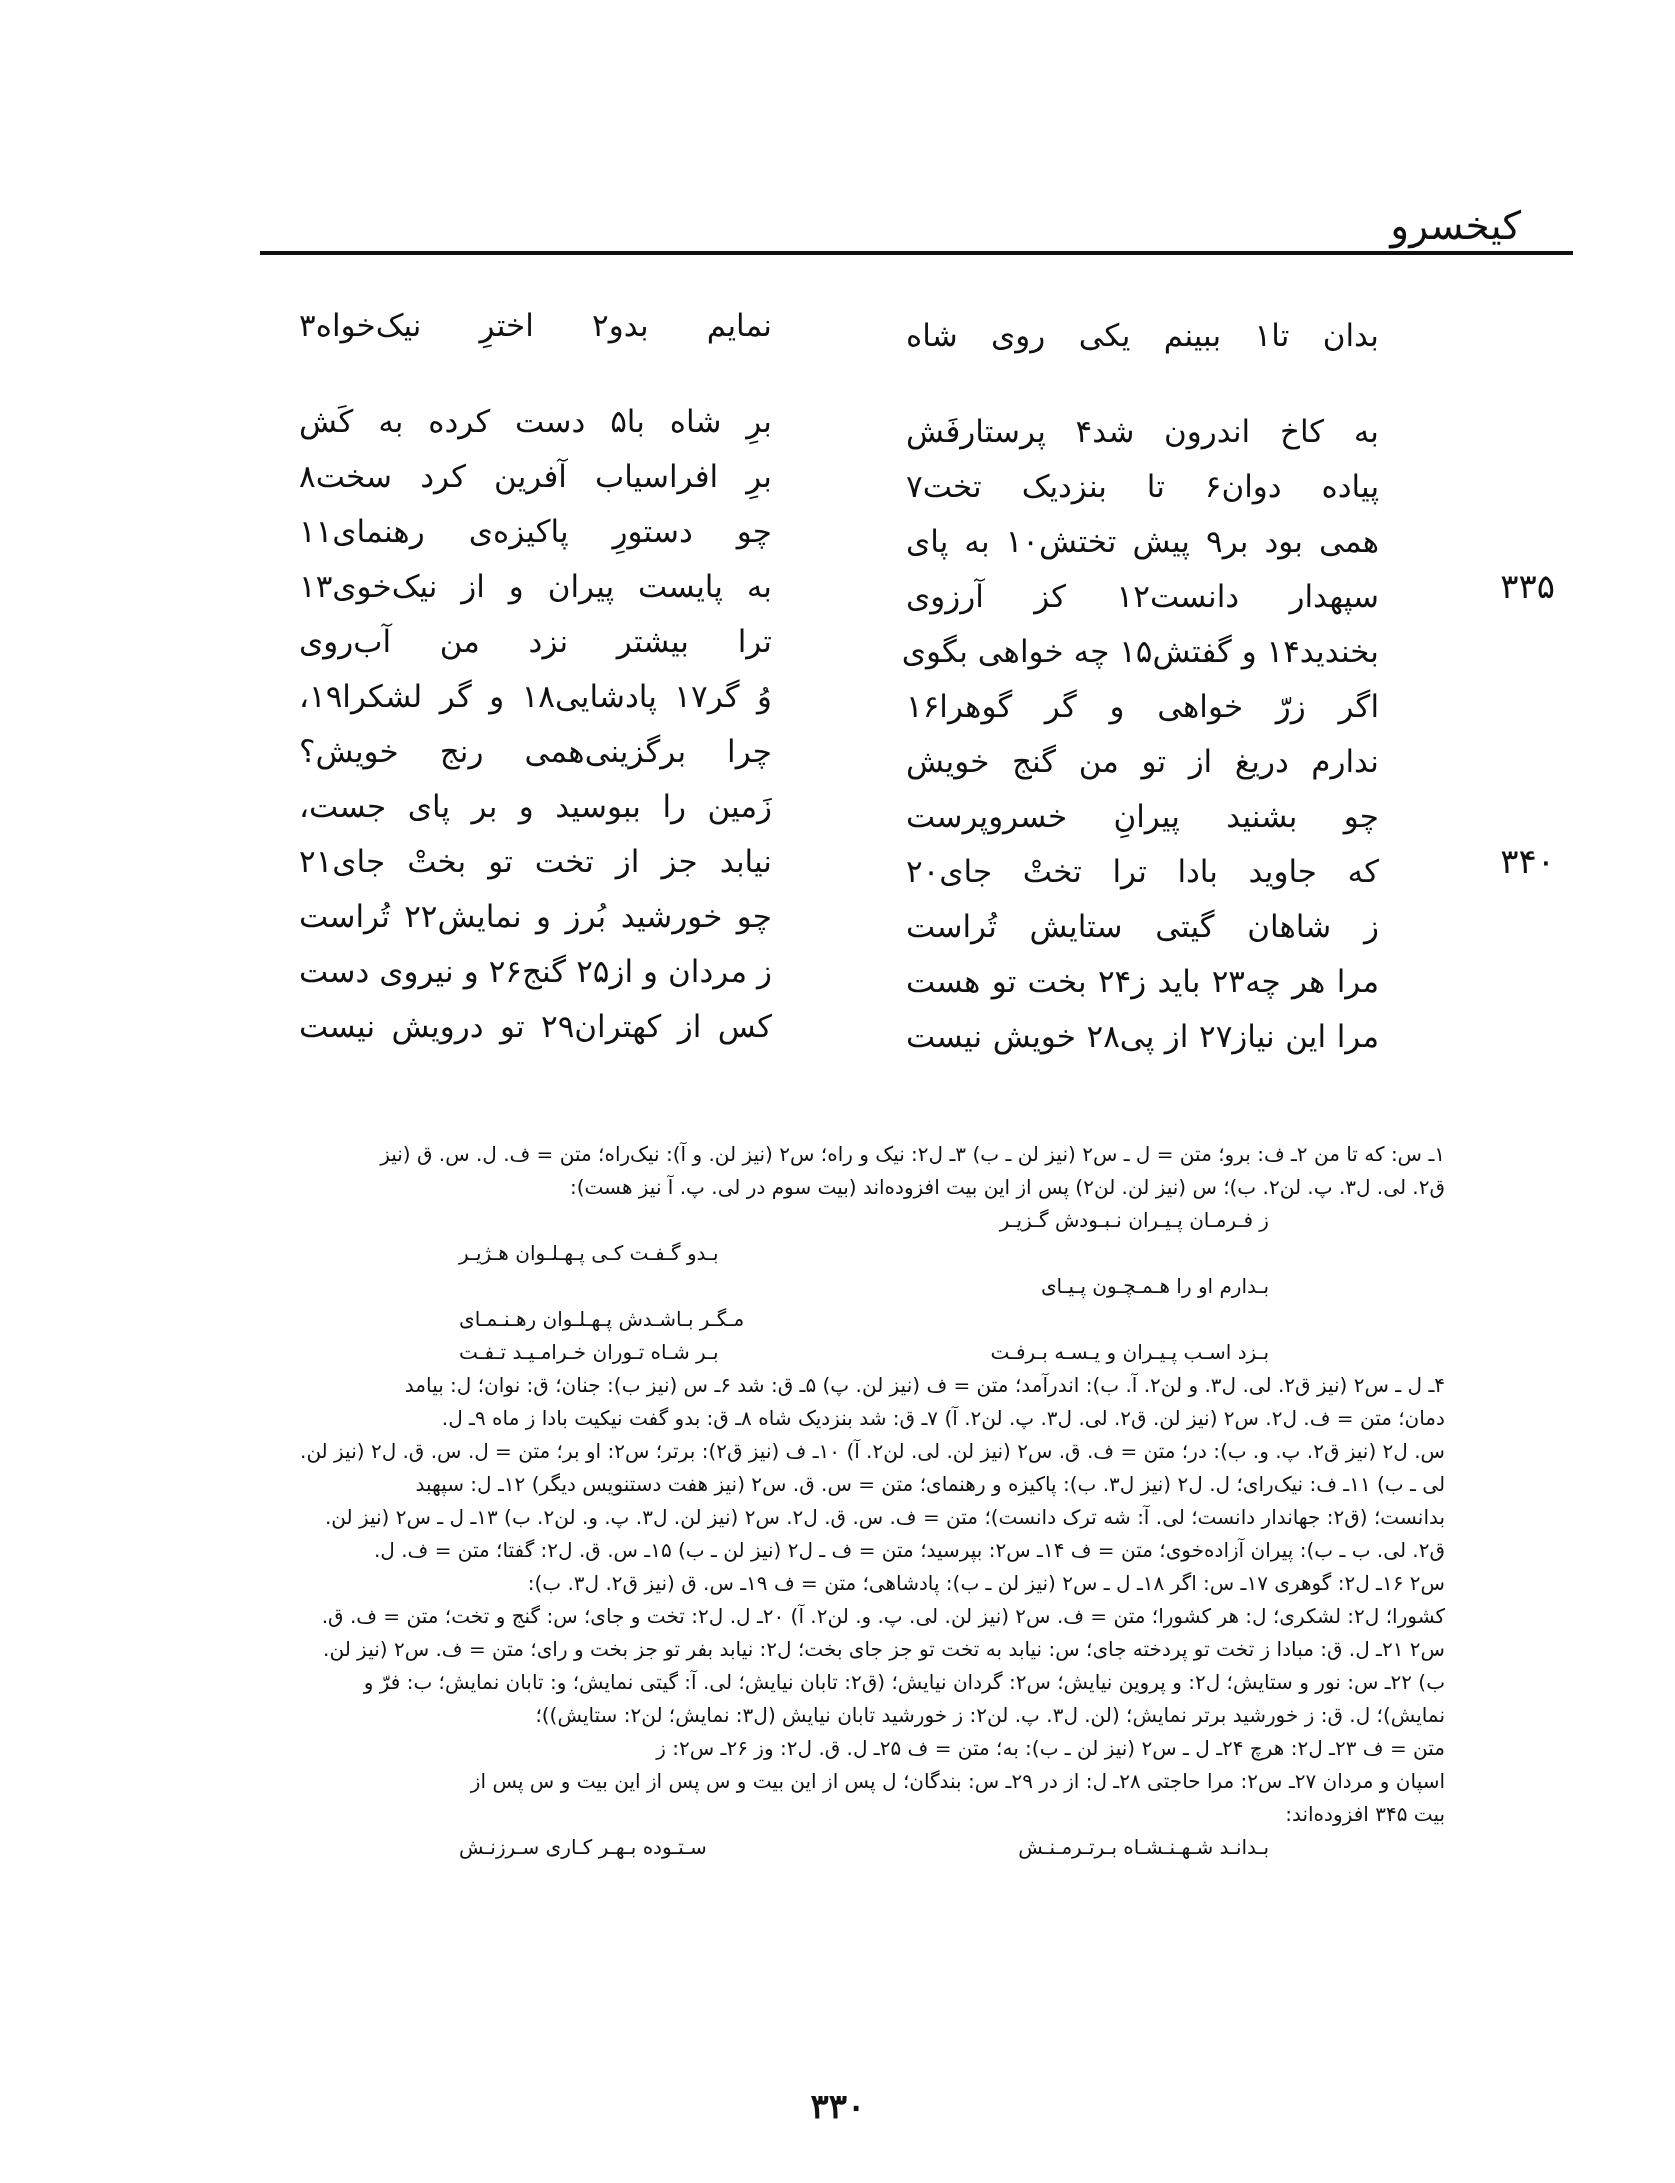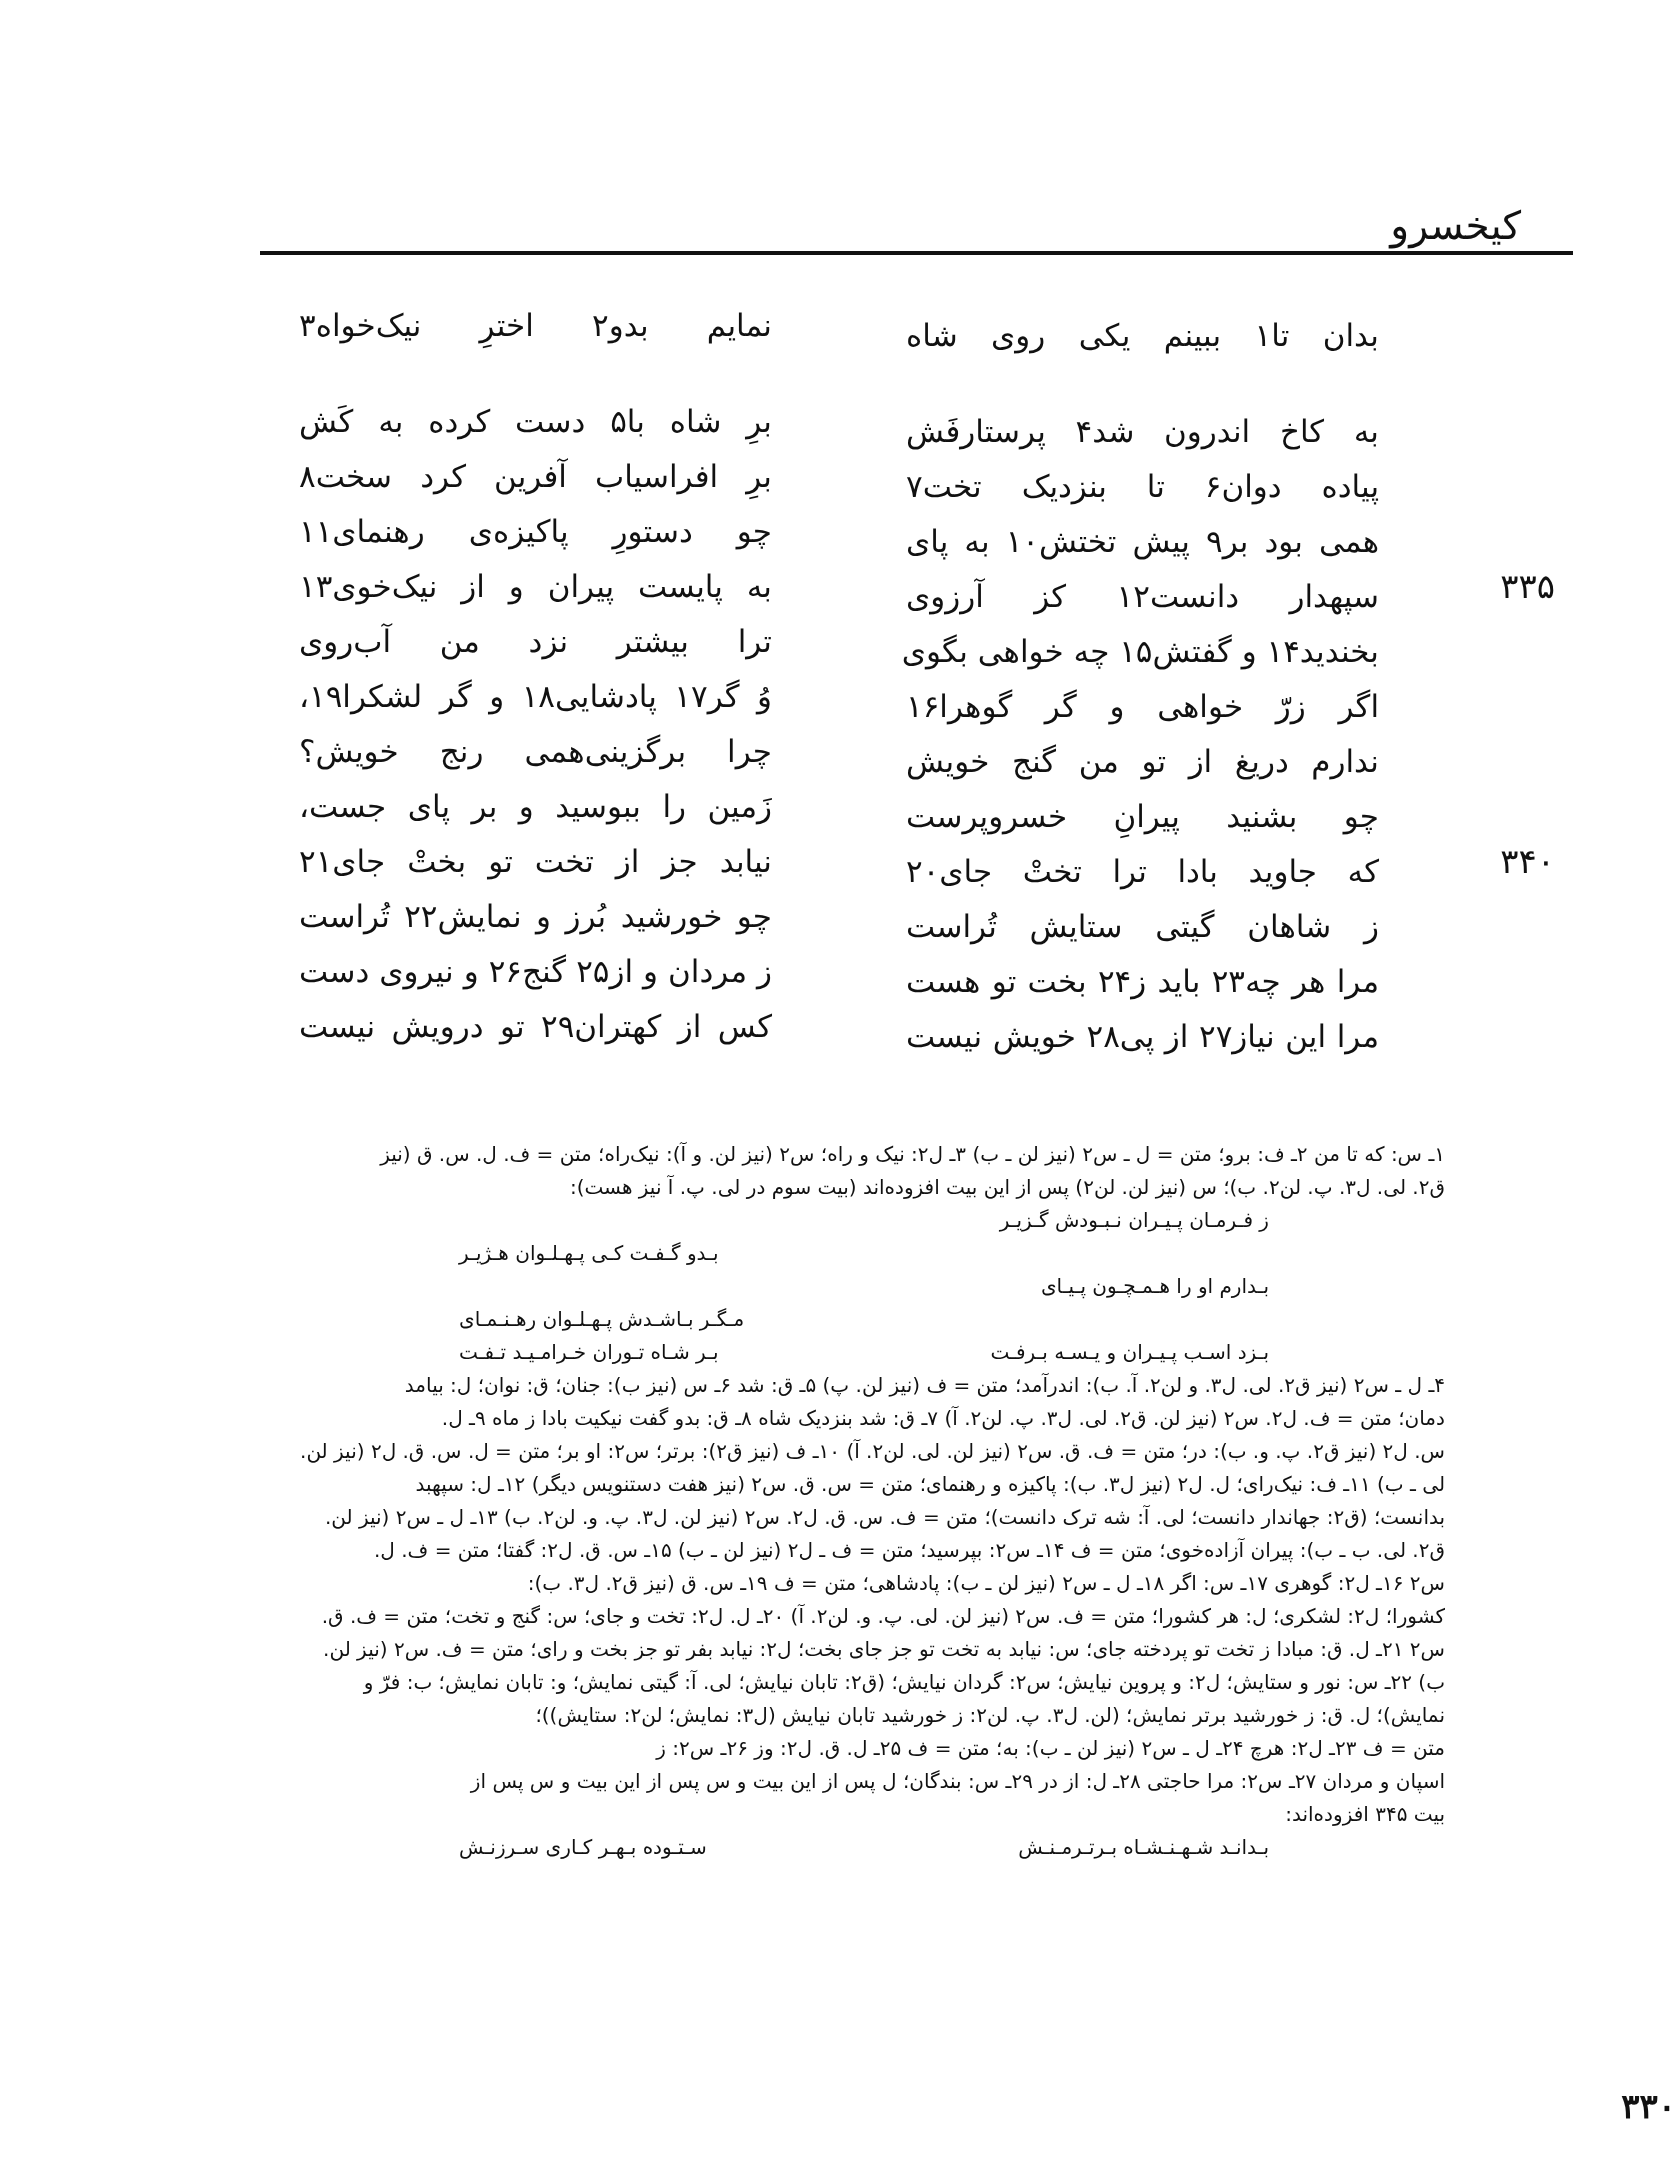--- a/index.html
+++ b/index.html
@@ -10,21 +10,21 @@
   .head-rule { position:absolute; top:251px; left:260px; width:1313px; height:4px; background:#111; }
   .verses { position:absolute; top:297px; right:297px; width:1080px; }
   .couplet { position:relative; height:55px; display:flex; flex-direction:row; justify-content:space-between; align-items:center; }
   .couplet.gap-after { margin-bottom:41px; }
   .hemistich { width:473px; font-size:31px; text-align-last:justify; text-align:justify; white-space:nowrap; font-family:"DejaVu Serif", serif; }
   .hemistich.first { text-align:right;margin-top:20px; }
   .line-no { position:absolute; right:-176px; font-size:34px; font-family:Liberation Sans, sans-serif; direction:rtl;margin-left:38px; }
   .footnotes { position:absolute; top:1138px; right:231px; width:1229px; font-size:20px; line-height:33px; direction:rtl; text-align:justify; font-family:"DejaVu Sans", sans-serif; }
   .fn-line { white-space:nowrap; overflow:hidden; }
   .fn-couplet { display:flex; justify-content:space-between; white-space:nowrap; }
-  .page-number { position:absolute; top:2086px; left:0; width:1676px; font-size:34px; font-weight:bold; font-family:"DejaVu Serif", serif; }
+  .page-number { position:absolute; top:2086px; left:0; width:1676px; text-align:center; font-size:34px; font-weight:bold; font-family:"DejaVu Serif", serif; }
 </style>
 </head>
 <body>
 
 <div class="page">
   <div class="running-head">کیخسرو</div>
   <div class="head-rule"></div>
 
   <div class="verses" id="verses">
       <div class="couplet gap-after">

